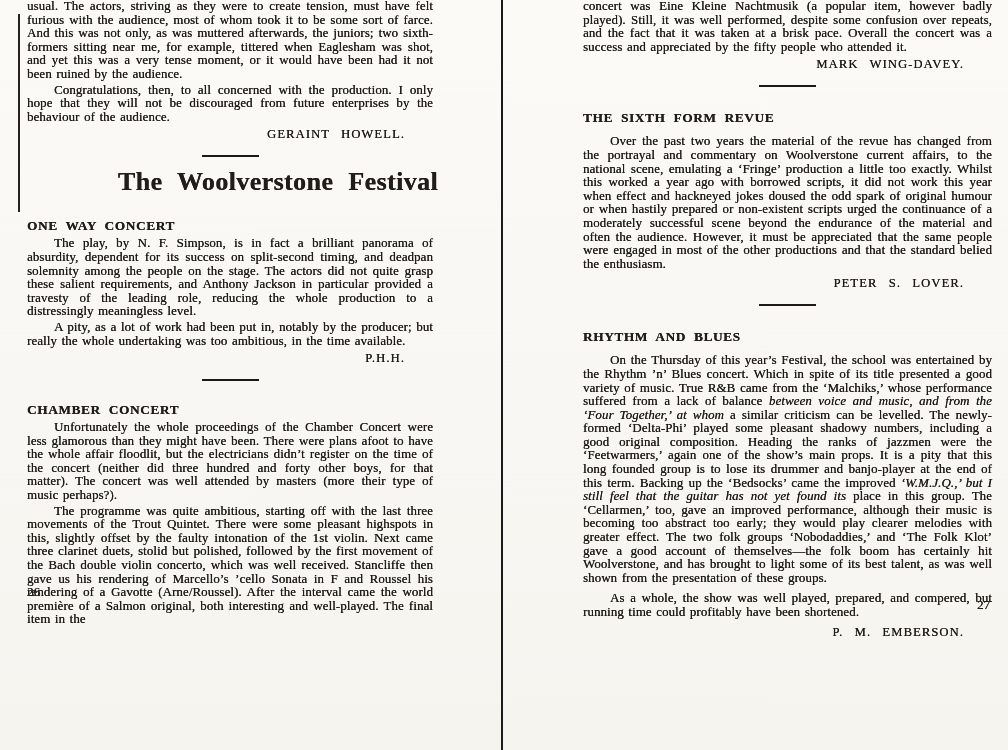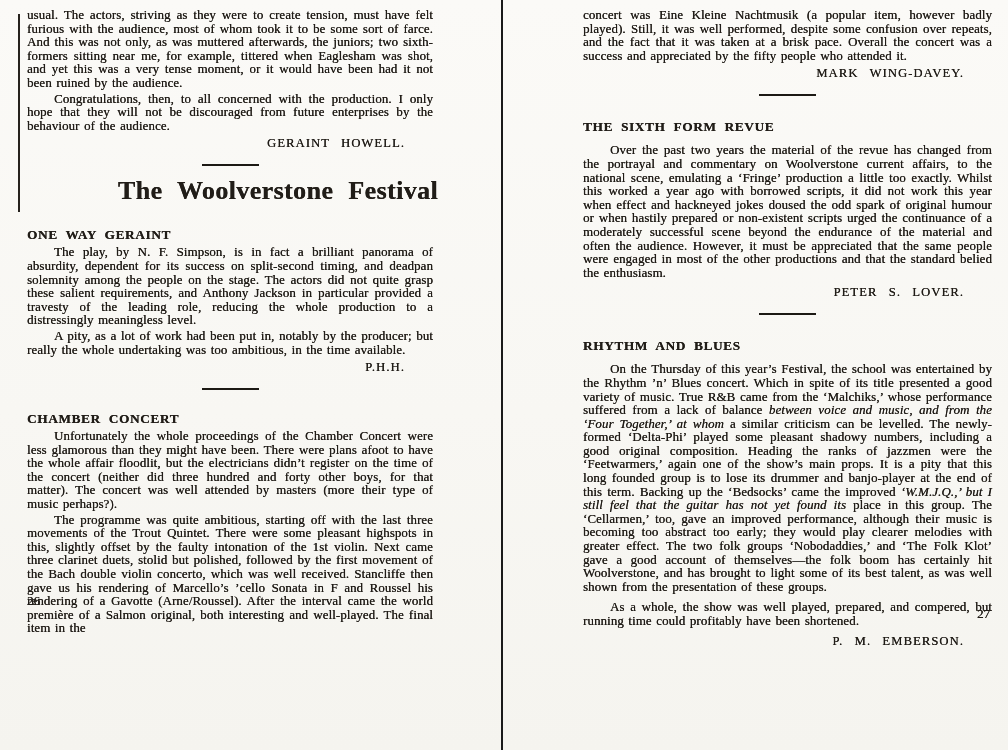--- a/index.html
+++ b/index.html
@@ -7,21 +7,21 @@
   body{width:1008px;height:750px;background:#e9e7e2;}
   .spread{
     position:relative;width:1008px;height:750px;overflow:hidden;
     background:linear-gradient(180deg,#fbfaf7 0%,#f8f7f3 55%,#f5f4ef 100%);
     font-family:"Liberation Serif","DejaVu Serif",serif;
     color:#211d18;
     text-shadow:0.2px 0 0 currentColor;
   }
   .spine{position:absolute;left:501px;top:0;width:2px;height:750px;background:#1a1a1a;}
   .edge-artifact{position:absolute;left:18px;top:14px;width:2px;height:198px;background:#26221d;}
-  .page{position:absolute;top:0;padding-top:9px;}
+  .page{position:absolute;top:0;padding-top:0;}
   .page-left{left:27px;width:406px;}
   .page-right{left:583px;width:409px;}
   .body{margin:0;font-size:12.9px;line-height:13.6px;text-align:justify;letter-spacing:0.1px;word-spacing:1.2px;}
   .indent{text-indent:27px;}
   .pgap{margin-top:2px;font-family:Liberation Serif, serif;}
   .sig{margin:3px 28px 0 0;text-align:right;font-size:12.6px;letter-spacing:1.1px;word-spacing:7px;}
   .rule{width:57px;height:2px;background:#1c1914;margin:13px auto 10px;}
   .title{position:relative;left:48px;margin:8px 0 0;text-align:center;font-size:26px;line-height:30px;font-weight:bold;letter-spacing:0.4px;word-spacing:8px;white-space:nowrap;}
   .head{margin:22px 0 4px;font-size:13.2px;line-height:14px;font-weight:bold;letter-spacing:0.7px;word-spacing:4px;}
   .page-right .head{margin:24px 0 10px;}
@@ -39,21 +39,21 @@
 
   <div class="edge-artifact"></div>
   <div class="spine"></div>
 
   <section class="page page-left">
     <p class="body">usual. The actors, striving as they were to create tension, must have felt furious with the audience, most of whom took it to be some sort of farce. And this was not only, as was muttered afterwards, the juniors; two sixth-formers sitting near me, for example, tittered when Eaglesham was shot, and yet this was a very tense moment, or it would have been had it not been ruined by the audience.</p>
     <p class="body indent pgap">Congratulations, then, to all concerned with the production. I only hope that they will not be discouraged from future enterprises by the behaviour of the audience.</p>
     <p class="sig">GERAINT HOWELL.</p>
     <div class="rule"></div>
     <h1 class="title">The Woolverstone Festival</h1>
-    <h2 class="head">ONE WAY GERAINT</h2>
+    <h2 class="head">ONE WAY CONCERT</h2>
     <p class="body indent pgap">The play, by N. F. Simpson, is in fact a brilliant panorama of absurdity, dependent for its success on split-second timing, and deadpan solemnity among the people on the stage. The actors did not quite grasp these salient requirements, and Anthony Jackson in particular provided a travesty of the leading role, reducing the whole production to a distressingly meaningless level.</p>
     <p class="body indent pgap">A pity, as a lot of work had been put in, notably by the producer; but really the whole undertaking was too ambitious, in the time available.</p>
     <p class="sig">P.H.H.</p>
     <div class="rule"></div>
     <h2 class="head">CHAMBER CONCERT</h2>
     <p class="body indent">Unfortunately the whole proceedings of the Chamber Concert were less glamorous than they might have been. There were plans afoot to have the whole affair floodlit, but the electricians didn’t register on the time of the concert (neither did three hundred and forty other boys, for that matter). The concert was well attended by masters (more their type of music perhaps?).</p>
     <p class="body indent pgap">The programme was quite ambitious, starting off with the last three movements of the Trout Quintet. There were some pleasant highspots in this, slightly offset by the faulty intonation of the 1st violin. Next came three clarinet duets, stolid but polished, followed by the first movement of the Bach double violin concerto, which was well received. Stancliffe then gave us his rendering of Marcello’s ’cello Sonata in F and Roussel his rendering of a Gavotte (Arne/Roussel). After the interval came the world première of a Salmon original, both interesting and well-played. The final item in the</p>
     <div class="pagenum pagenum-left">26</div>
   </section>
 

